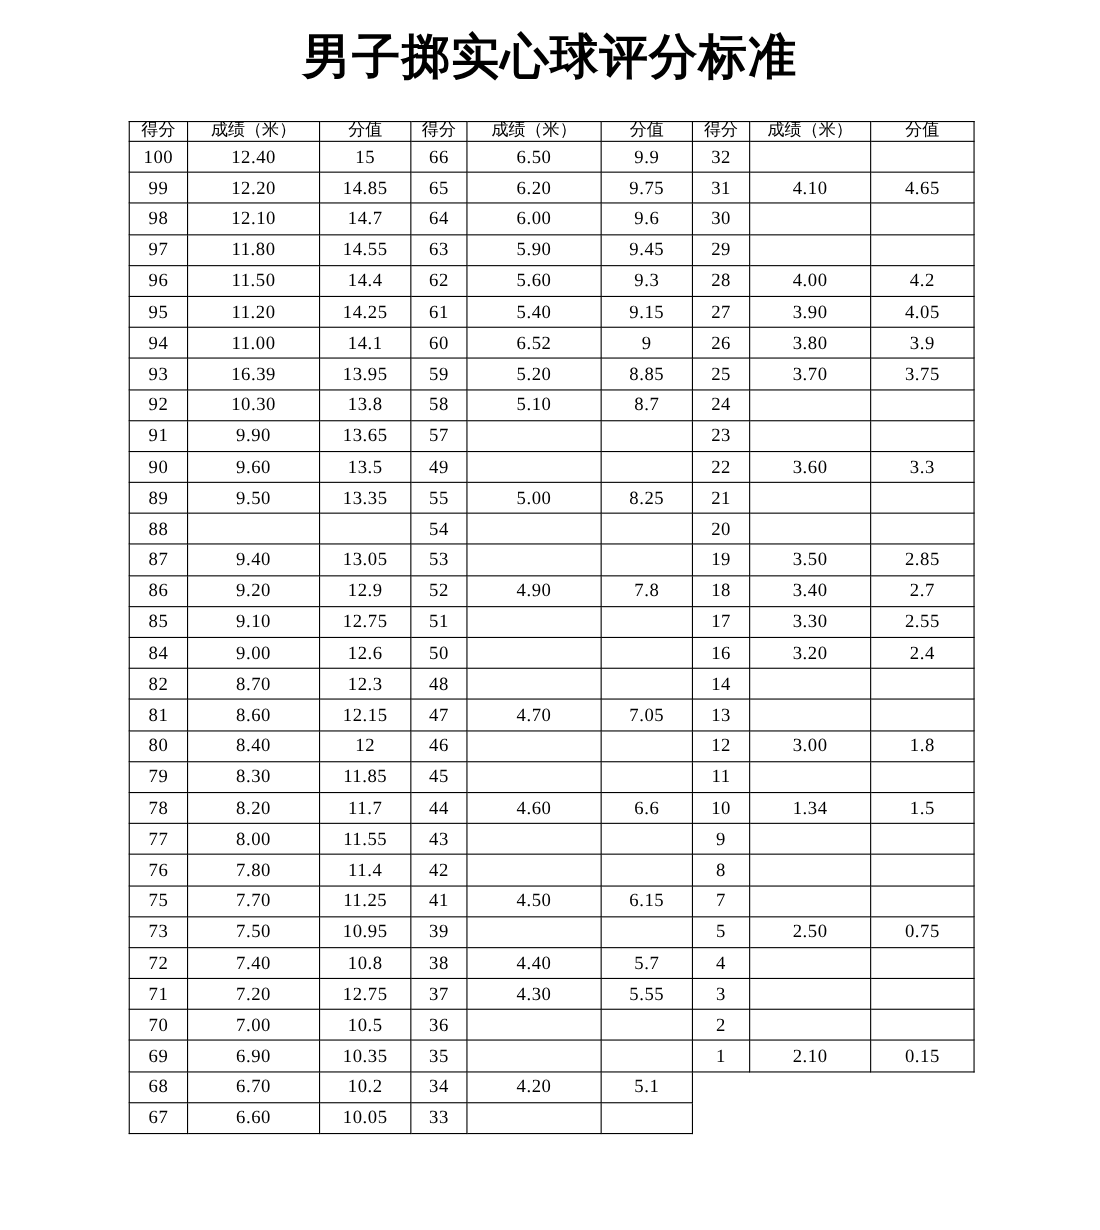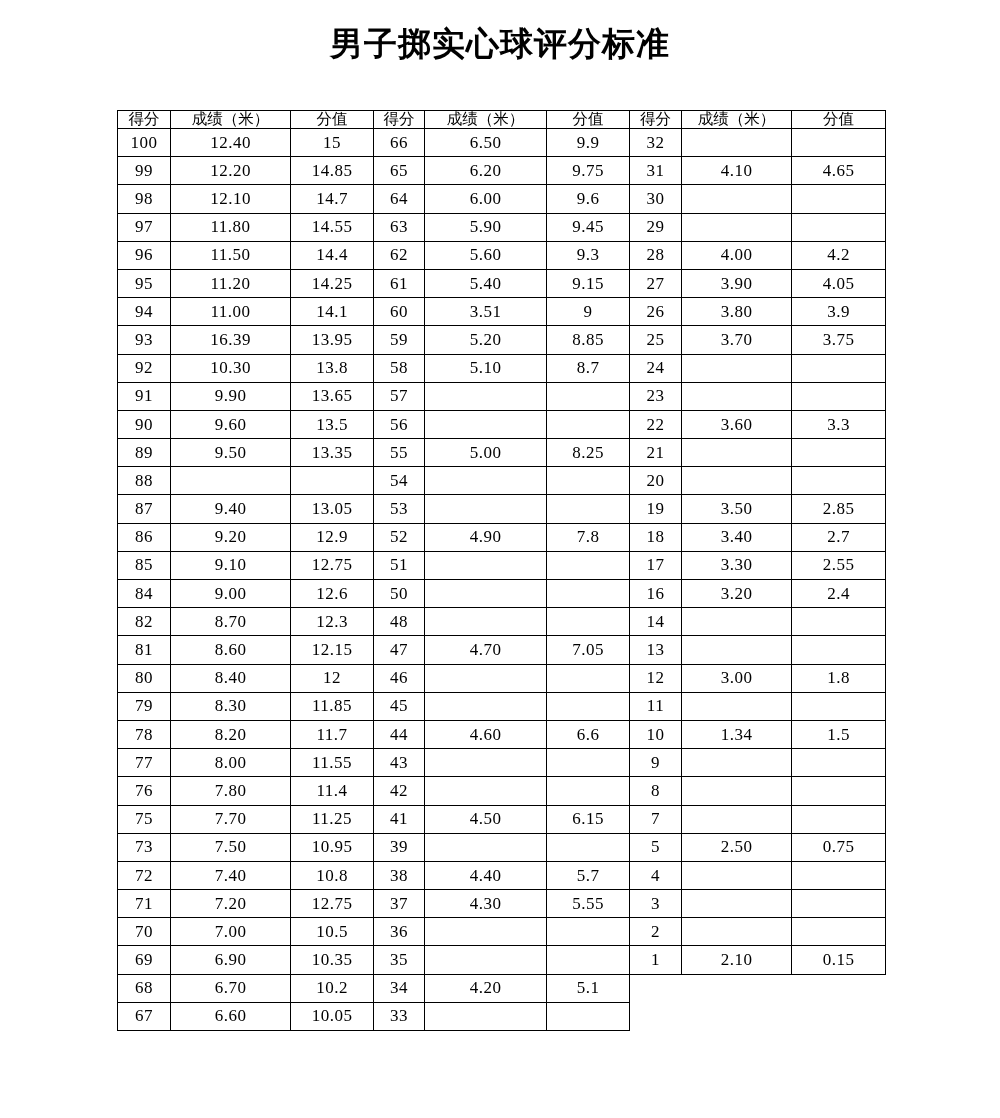--- a/index.html
+++ b/index.html
@@ -21,21 +21,21 @@
     height: 1118px;
     background: #ffffff;
   }
   #page-title {
     position: absolute;
     top: 22px;
     left: 0;
     width: 1000px;
     text-align: center;
     font-family: "Liberation Sans", "DejaVu Sans", sans-serif;
-    font-size: 33px;
+    font-size: 44px;
     font-weight: bold;
     letter-spacing: 1px;
     color: #000000;
   }
   #table-wrap {
     position: absolute;
     top: 110px;
     left: 117px;
     width: 768px;
   }
@@ -182,21 +182,21 @@
             <td>9.15</td>
             <td>27</td>
             <td>3.90</td>
             <td>4.05</td>
           </tr>
           <tr>
             <td>94</td>
             <td>11.00</td>
             <td>14.1</td>
             <td>60</td>
-            <td>3.51</td>
+            <td>6.52</td>
             <td>9</td>
             <td>26</td>
             <td>3.80</td>
             <td>3.9</td>
           </tr>
           <tr>
             <td>93</td>
             <td>16.39</td>
             <td>13.95</td>
             <td>59</td>
@@ -225,21 +225,21 @@
             <td></td>
             <td></td>
             <td>23</td>
             <td></td>
             <td></td>
           </tr>
           <tr>
             <td>90</td>
             <td>9.60</td>
             <td>13.5</td>
-            <td>56</td>
+            <td>49</td>
             <td></td>
             <td></td>
             <td>22</td>
             <td>3.60</td>
             <td>3.3</td>
           </tr>
           <tr>
             <td>89</td>
             <td>9.50</td>
             <td>13.35</td>

